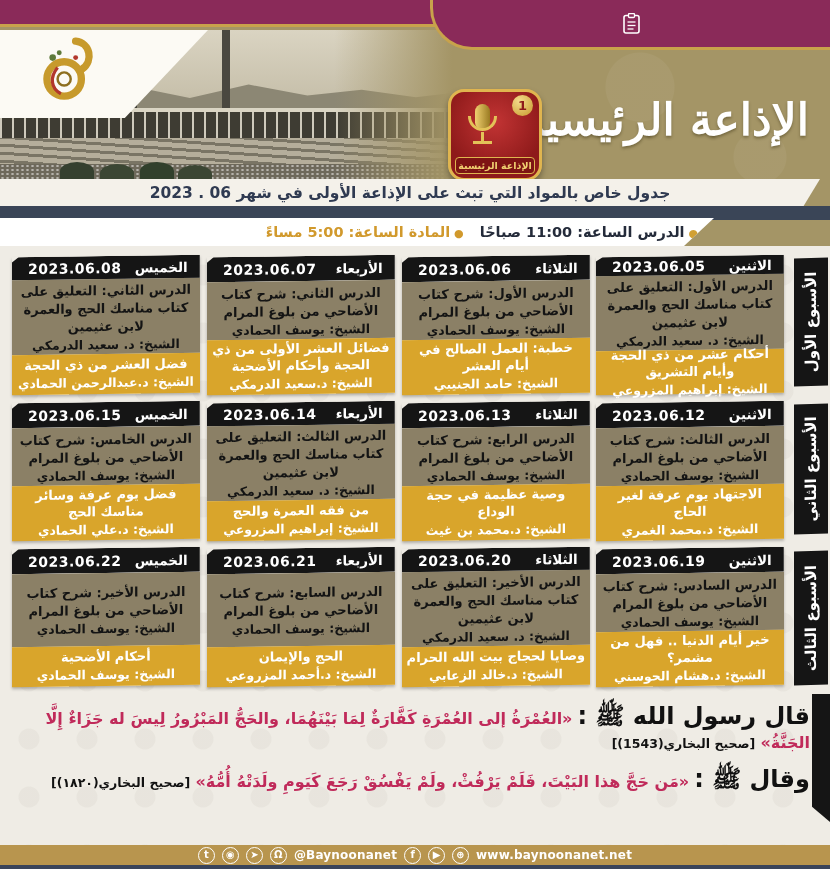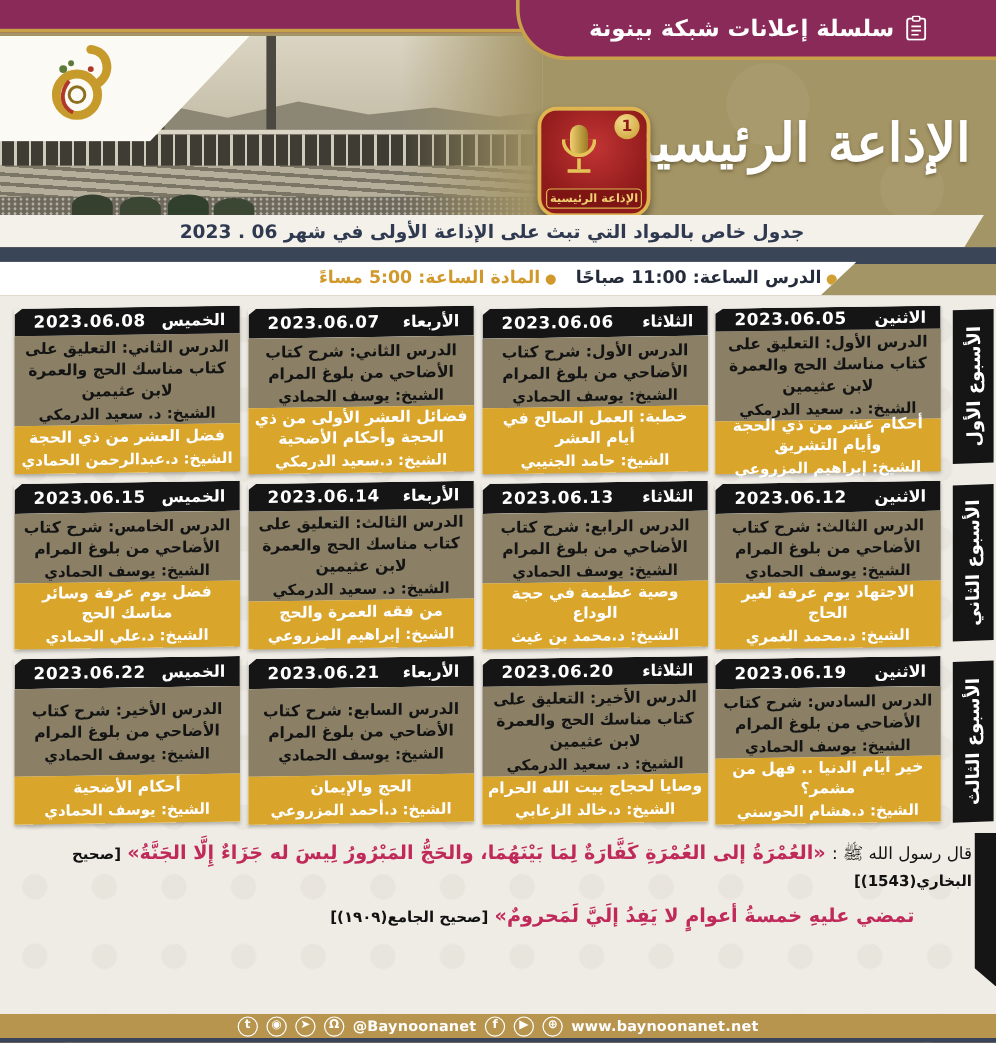--- a/index.html
+++ b/index.html
@@ -118,21 +118,21 @@
   
   .week-tab { position:absolute; right:2px; width:34px; background:#151515;
     display:flex; align-items:center; justify-content:center; transform:skewY(-2deg); z-index:3; }
   .week-tab span { transform:rotate(-90deg); white-space:nowrap; color:#fff;
     font-weight:bold; font-size:15px; }
   .wt1 { top:258px; height:128px; } .wt2 { top:404px; height:130px; } .wt3 { top:551px; height:134px; }
   
   .hadith { position:relative; padding:14px 20px 0 34px; }
   .hadith-line { margin-bottom:9px; text-align:right; line-height:1.35; }
   .hadith-line.centered { padding-right:48px; }
-  .h-intro { color:#111; font-size:14px; font-weight:normal; }
+  .h-intro { color:#111; font-size:24px; font-weight:bold; }
   .h-text { color:#C02A5A; font-size:16px; font-weight:bold; }
   .h-ref { color:#111; font-size:12.5px; font-weight:bold; }
   .hadith-strip { position:absolute; top:448px; right:0; width:18px; height:128px;
     background:#151515; clip-path:polygon(0 0,100% 0,100% 100%,0 88%); }
   
   .footer { position:absolute; bottom:0; left:0; width:830px; height:24px;
     background:#B8954E; border-bottom:4px solid #39445A;
     display:flex; align-items:center; justify-content:center; gap:7px; direction:ltr; z-index:6; }
   .soc { width:17px; height:17px; border:1.6px solid #fff; border-radius:50%; flex:0 0 auto;
     display:flex; align-items:center; justify-content:center;
@@ -187,21 +187,20 @@
 
 <div class="topbar"></div>
 <div class="topbar-right">
   <svg class="clip-icon" viewBox="0 0 17 21">
     <rect x="1" y="2.5" width="15" height="17.5" rx="2" fill="none" stroke="#fff" stroke-width="1.6"></rect>
     <rect x="5.5" y="0.5" width="6" height="4" rx="1" fill="#8A2A59" stroke="#fff" stroke-width="1.3"></rect>
     <line x1="4.5" y1="9" x2="12.5" y2="9" stroke="#fff" stroke-width="1.3"></line>
     <line x1="4.5" y1="12.5" x2="12.5" y2="12.5" stroke="#fff" stroke-width="1.3"></line>
     <line x1="4.5" y1="16" x2="10.5" y2="16" stroke="#fff" stroke-width="1.3"></line>
   </svg>
-  <span class="series-title">سلسلة إعلانات شبكة بينونة</span>
 </div>
 
 <div class="subtitle-bar">
   <span>جدول خاص بالمواد التي تبث على الإذاعة الأولى في شهر 06 . 2023</span>
 </div>
 
 <div class="navy-strip"></div>
 <div class="timebar">
   <span class="tb-lesson">الدرس الساعة: 11:00 صباحًا</span>
   <span class="tb-material">المادة الساعة: 5:00 مساءً</span>
@@ -388,23 +387,24 @@
     </div>
 
   </div>
 
   <div class="hadith">
     <div class="hadith-line">
       <span class="h-intro">قال رسول الله ﷺ :</span>
       <span class="h-text">«العُمْرَةُ إلى العُمْرَةِ كَفَّارَةٌ لِمَا بَيْنَهُمَا، والحَجُّ المَبْرُورُ لِيسَ له جَزَاءٌ إِلَّا الجَنَّةُ»</span>
       <span class="h-ref">[صحيح البخاري(1543)]</span>
     </div>
-    <div class="hadith-line centered">
-      <span class="h-text">تمضي عليهِ خمسةُ أعوامٍ لا يَفِدُ إلَيَّ لَمَحرومٌ»</span>
-      <span class="h-ref">[صحيح الجامع(١٩٠٩)]</span>
+    <div class="hadith-line">
+      <span class="h-intro">وقال ﷺ :</span>
+      <span class="h-text">«مَن حَجَّ هذا البَيْتَ، فَلَمْ يَرْفُثْ، ولَمْ يَفْسُقْ رَجَعَ كَيَومِ ولَدَتْهُ أُمُّهُ»</span>
+      <span class="h-ref">[صحيح البخاري(١٨٢٠)]</span>
     </div>
   </div>
   <div class="hadith-strip"></div>
 </div>
 
 <div class="week-tab wt1">
   <span>الأسبوع الأول</span>
 </div>
 <div class="week-tab wt2">
   <span>الأسبوع الثاني</span>

